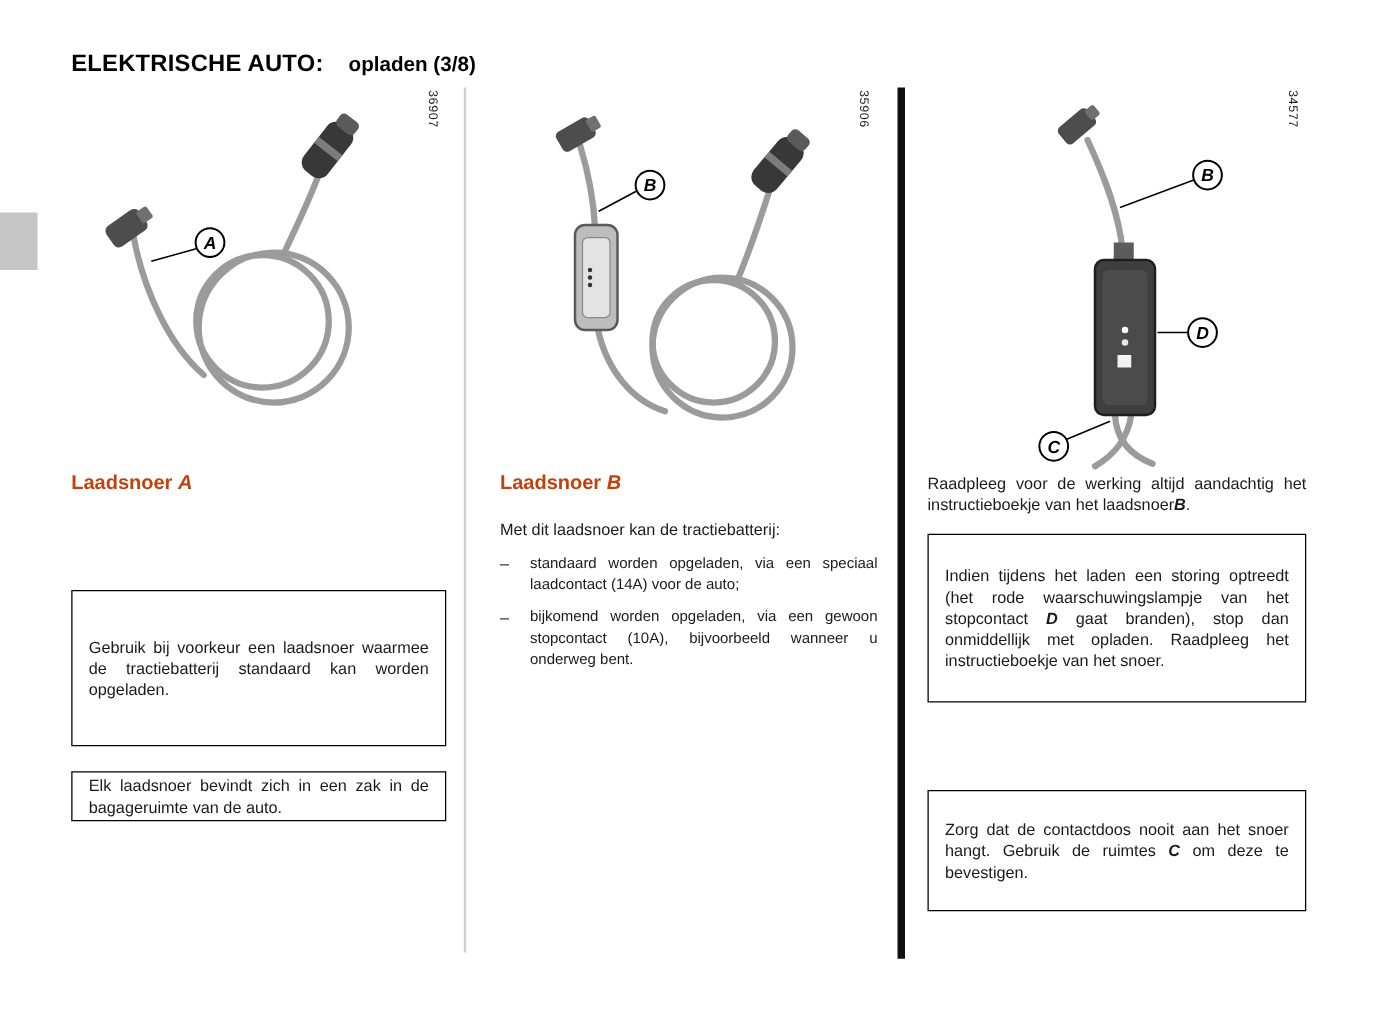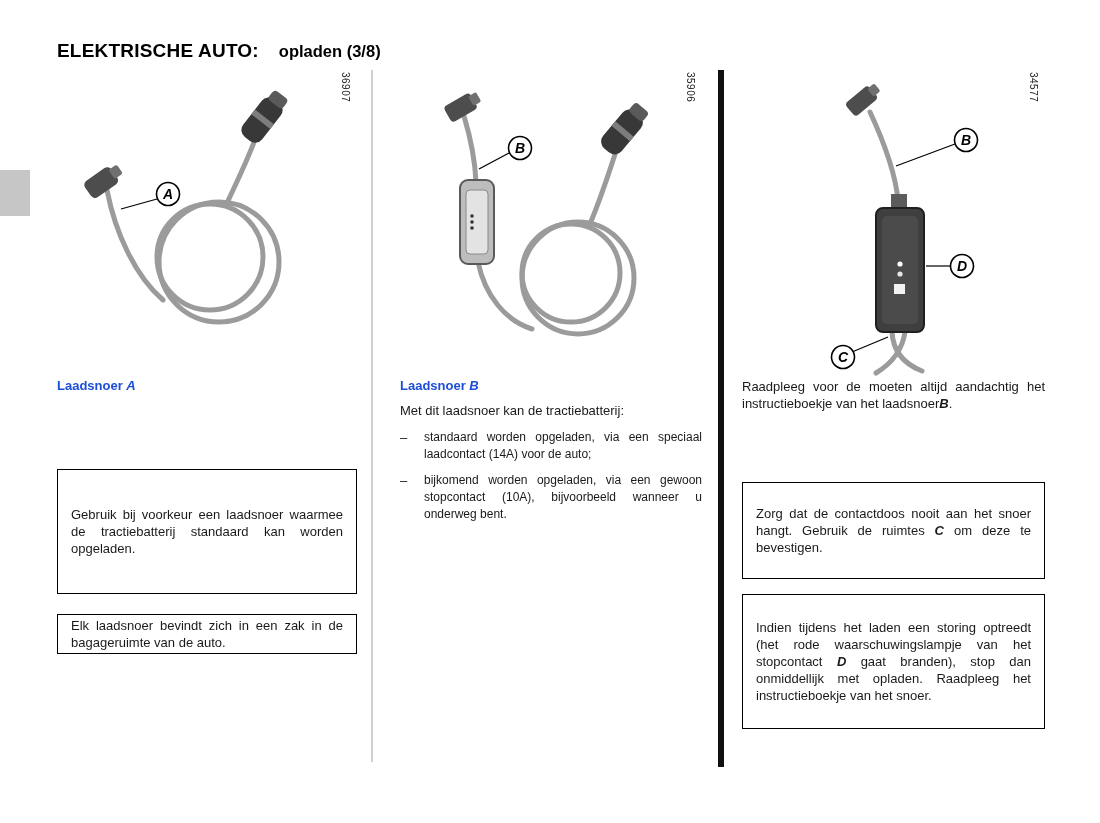--- a/index.html
+++ b/index.html
@@ -24,21 +24,21 @@
   .col-b { left:400px; width:302px; }
   .col-c { left:742px; width:303px; }
 
   .figure { position:relative; height:308px; }
   .figure svg { position:absolute; left:0; top:0; }
   .fig-num {
     position:absolute; top:2px; right:6px;
     writing-mode:vertical-rl; font-size:10px; color:#222; letter-spacing:0.5px;
   }
 
-  h2.heading { font-size:13px; font-weight:bold; color:#1d4ed8; margin-bottom:9px; }
+  h2.heading { font-size:16px; font-weight:bold; color:#c2410c; margin-bottom:19px; }
   h2.heading .var { font-style:italic; }
 
   p.body { font-size:13px; line-height:17px; text-align:justify; margin-bottom:10px; }
   .var { font-weight:bold; font-style:italic; }
   .bold { font-weight:normal; }
 
   .bullet { display:flex; margin-bottom:9px; }
   .bullet .dash { width:24px; flex:0 0 24px; font-size:13px; line-height:17px; }
   .bullet .bullet-text { font-size:12px; line-height:17px; text-align:justify; }
 
@@ -193,26 +193,26 @@
         </g>
         <g>
           <line x1="110" y1="282" x2="146" y2="267" stroke="#000" stroke-width="1.2"></line>
           <circle cx="101" cy="287" r="11.5" fill="#fff" stroke="#000" stroke-width="1.6"></circle>
           <text class="callout-letter" x="101" y="292" text-anchor="middle">C</text>
         </g>
       </svg>
       <span class="fig-num">34577</span>
     </div>
 
-    <p class="body"><span>Raadpleeg voor de moeten altijd </span><span class="bold">aandachtig</span><span> het instructieboekje van het laadsnoer</span><span class="var">B</span><span>.</span></p>
+    <p class="body"><span>Raadpleeg voor de werking altijd </span><span class="bold">aandachtig</span><span> het instructieboekje van het laadsnoer</span><span class="var">B</span><span>.</span></p>
+
+    <div class="note-box box-c2">
+      <p><span>Indien tijdens het laden een storing optreedt (het rode waarschuwingslampje van het stopcontact </span><span class="var">D</span><span> gaat branden), stop dan onmiddellijk met opladen. Raadpleeg het instructieboekje van het snoer.</span></p>
+    </div>
 
     <div class="note-box box-c1">
       <p><span>Zorg dat de contactdoos nooit aan het snoer hangt. Gebruik de ruimtes </span><span class="var">C</span><span> om deze te bevestigen.</span></p>
     </div>
-
-    <div class="note-box box-c2">
-      <p><span>Indien tijdens het laden een storing optreedt (het rode waarschuwingslampje van het stopcontact </span><span class="var">D</span><span> gaat branden), stop dan onmiddellijk met opladen. Raadpleeg het instructieboekje van het snoer.</span></p>
-    </div>
   </section>
 
   <div class="page-number">1.10</div>
 
 </div>
 
 </body></html>

